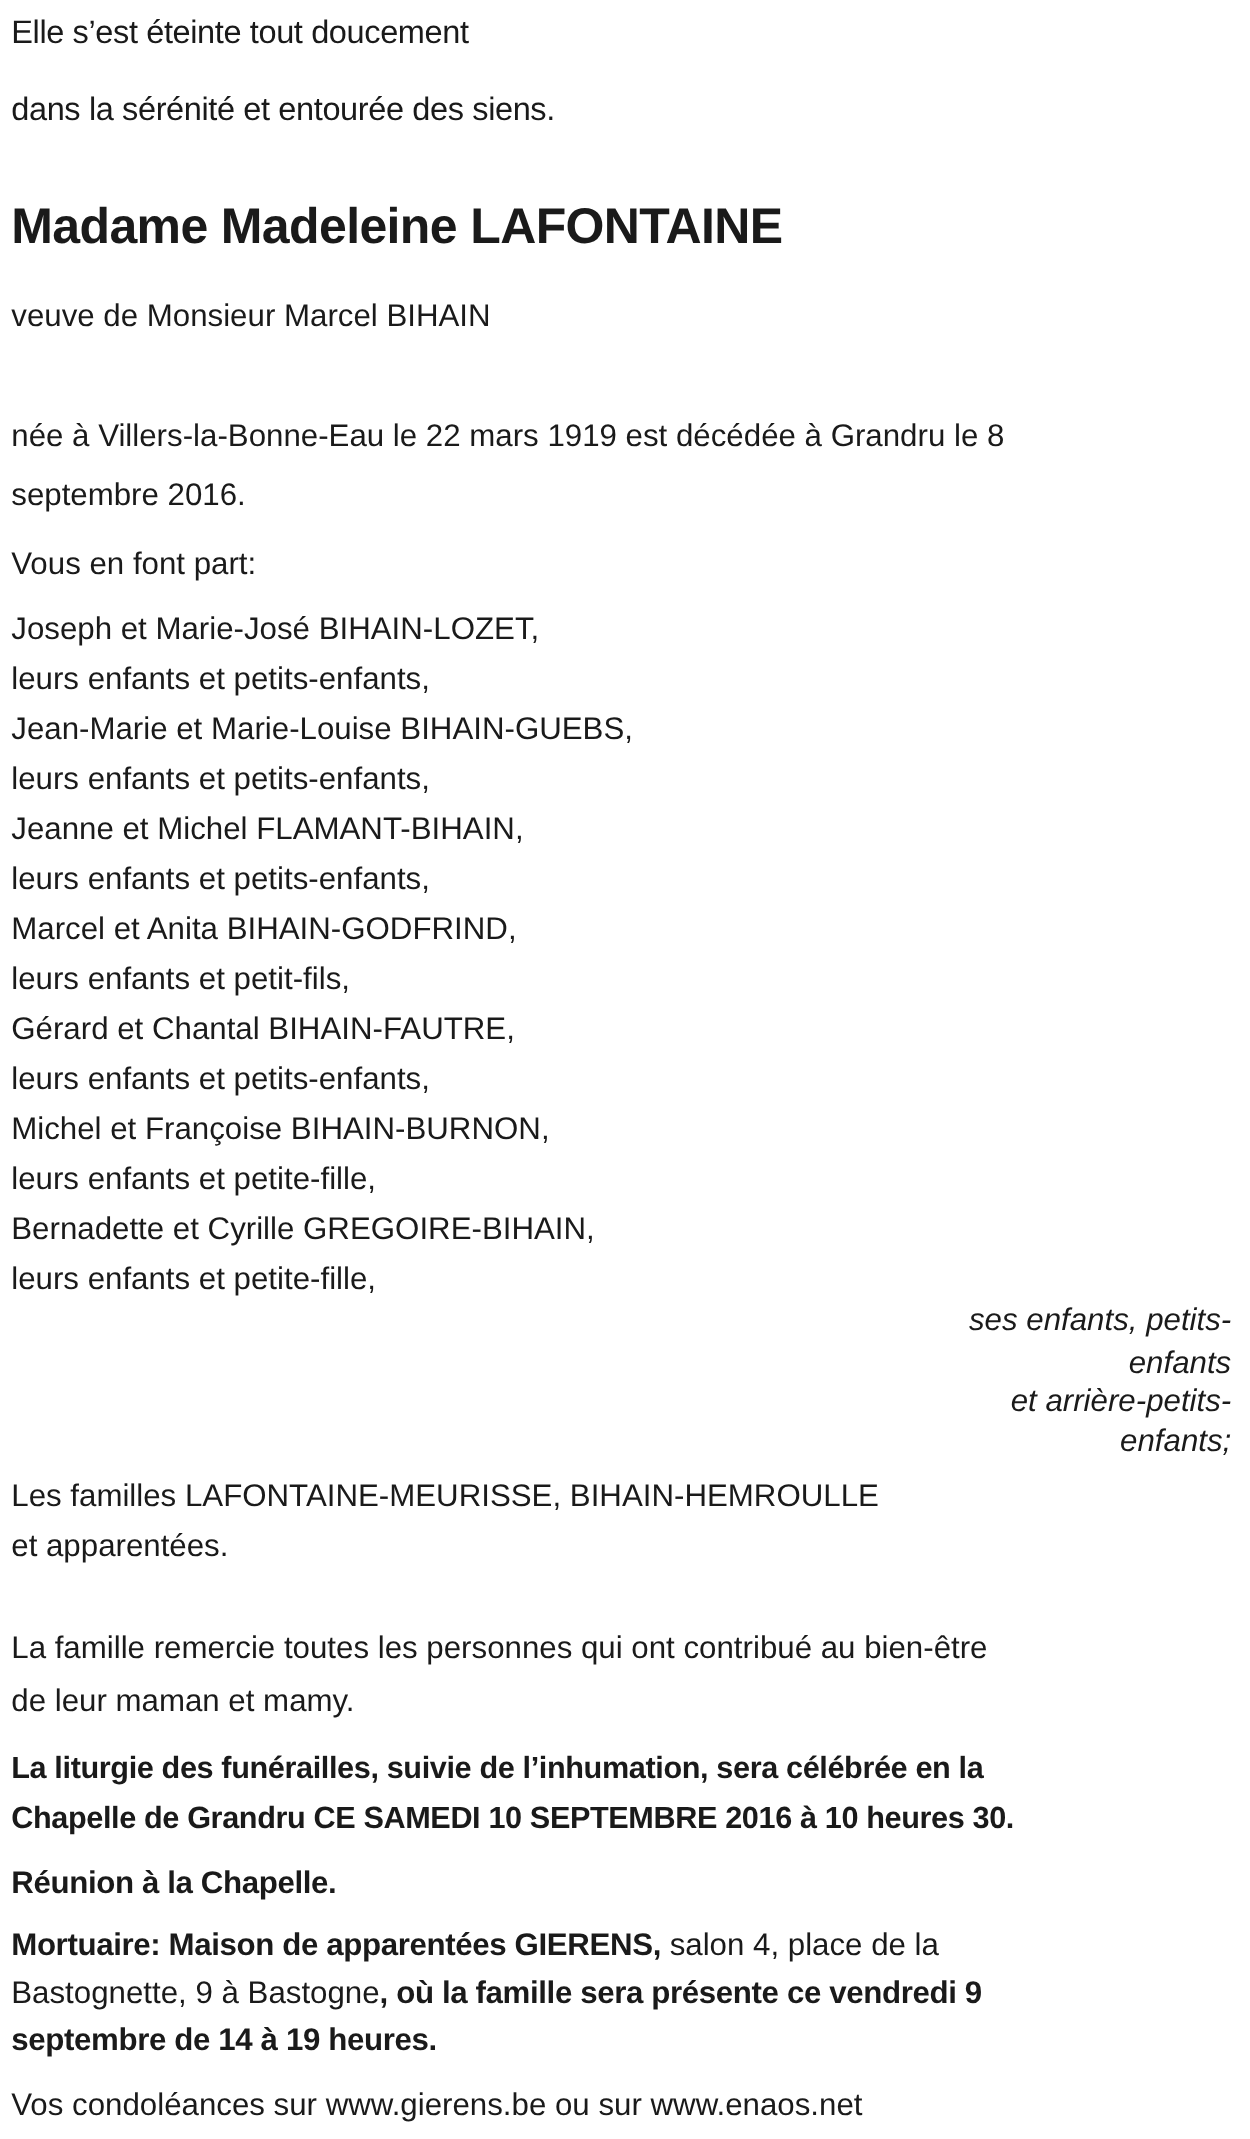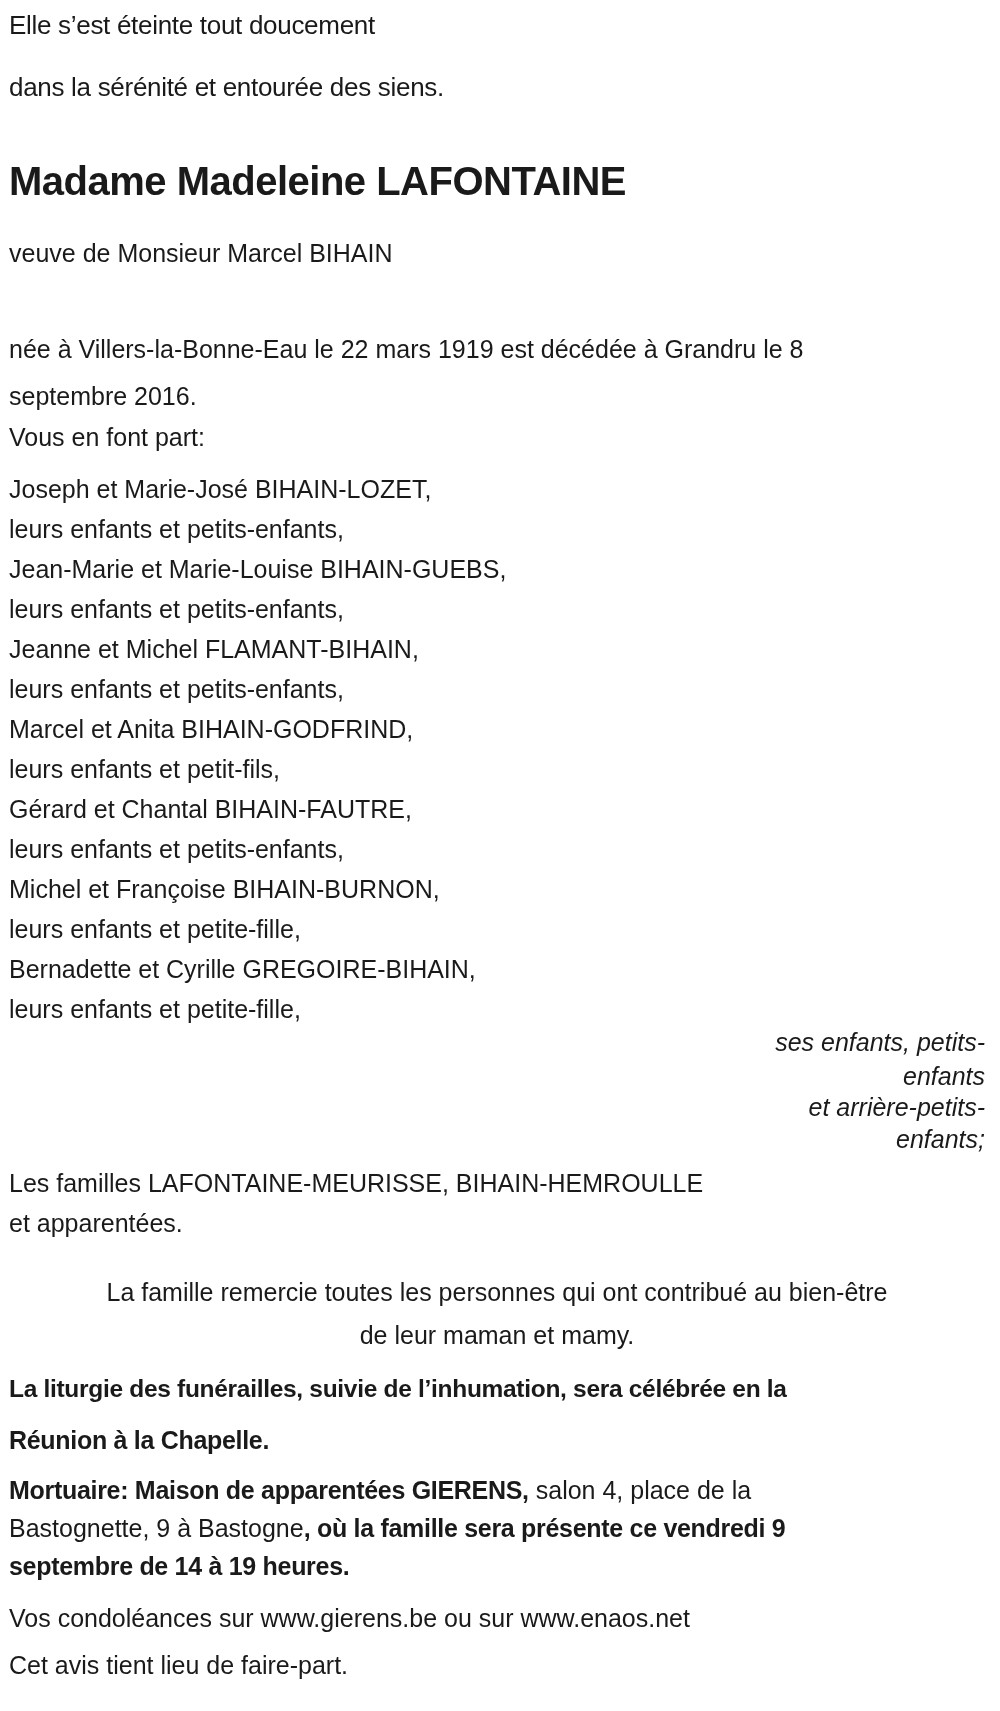--- a/index.html
+++ b/index.html
@@ -31,39 +31,39 @@
     margin-top: 52px;
   }
 
   .body-text {
     font-size: 25px;
     line-height: 34px;
     font-weight: normal;
   }
   .widow      { margin-top: 30px; }
   .birthdeath { margin-top: 56px; line-height: 47px; }
-  .announce   { }
+  .announce   { margin-top: 14px; }
 
   .family-list { margin-top: 15px; }
   .family-line {
     font-size: 25px;
     line-height: 40px;
   }
 
   .relation-note {
     text-align: right;
     font-style: italic;
     font-size: 25px;
   }
   .relation-line { line-height: 40px; }
   .relation-line:nth-child(1) { line-height: 27px; }
   .relation-line:nth-child(3) { line-height: 23px; }
 
   .families   { margin-top: 4px;  line-height: 40px; }
-  .thanks     { margin-top: 28px; line-height: 43px; text-align: center; }
+  .thanks     { margin-top: 40px; line-height: 43px; }
 
   .bold-text  { font-weight: bold; letter-spacing: -0.3px; }
   .liturgy    { margin-top: 12px; line-height: 40px; font-size: 24.5px; }
   .reunion    { margin-top: 14px; font-size: 25px; }
 
   .mortuary   { margin-top: 14px; line-height: 38px; }
   .mortuary strong { font-weight: bold; letter-spacing: -0.3px; }
 
   .condolences { margin-top: 16px; }
   .closing     { margin-top: 13px; }
@@ -114,20 +114,21 @@
   <span class="nowrap">et apparentées.</span>
 </p>
 
 <p class="body-text thanks">
   <span class="nowrap">La famille remercie toutes les personnes qui ont contribué au bien-être</span><br>
   <span class="nowrap">de leur maman et mamy.</span>
 </p>
 
 <p class="body-text bold-text liturgy">
   <span class="nowrap">La liturgie des funérailles, suivie de l’inhumation, sera célébrée en la</span><br>
+  <span class="nowrap">Chapelle de Grandru CE SAMEDI 10 SEPTEMBRE 2016 à 10 heures 30.</span>
 </p>
 
 <p class="body-text bold-text reunion nowrap">Réunion à la Chapelle.</p>
 
 <p class="body-text mortuary">
   <span class="nowrap"><strong>Mortuaire: Maison de apparentées GIERENS,</strong><span> salon 4, place de la</span></span><br>
   <span class="nowrap"><span>Bastognette, 9 à Bastogne</span><strong>, où la famille sera présente ce vendredi 9</strong></span><br>
   <span class="nowrap"><strong>septembre de 14 à 19 heures.</strong></span>
 </p>
 

